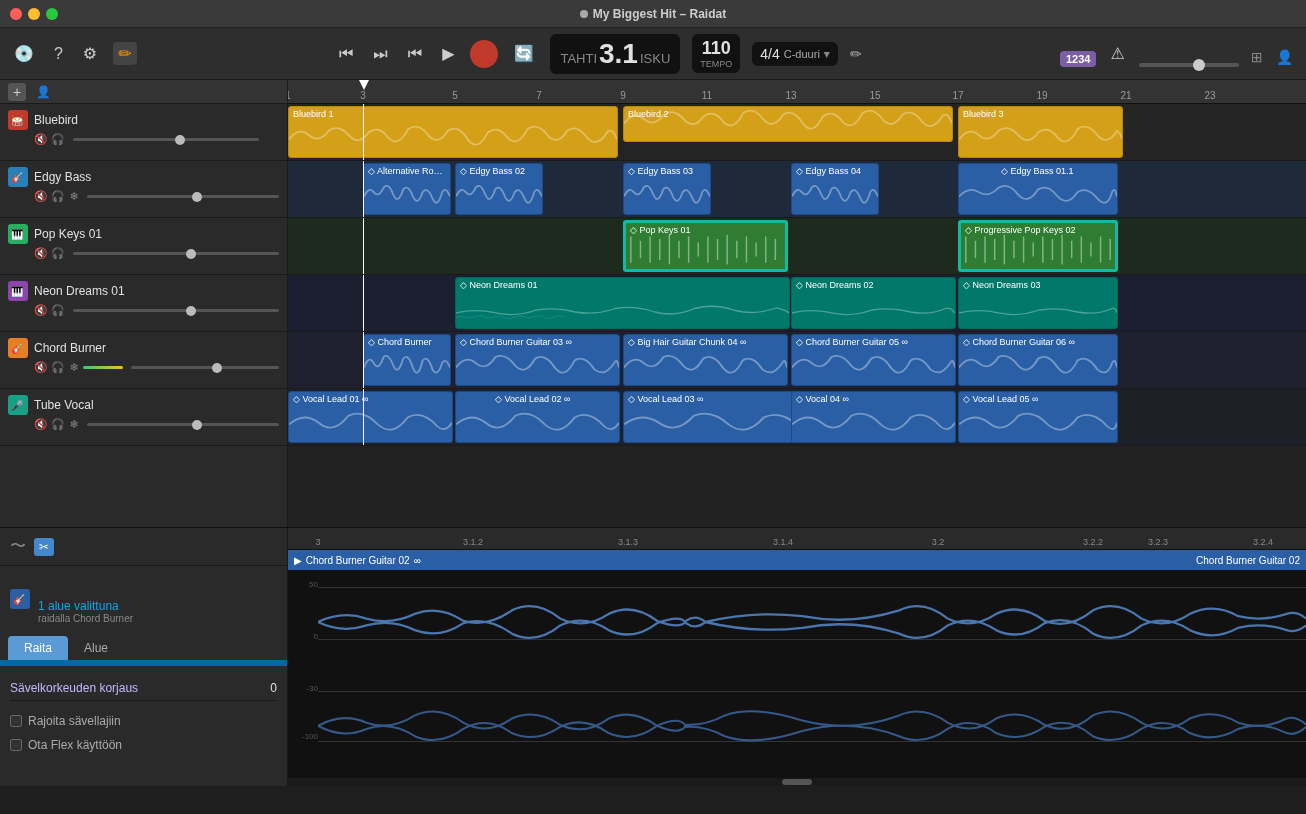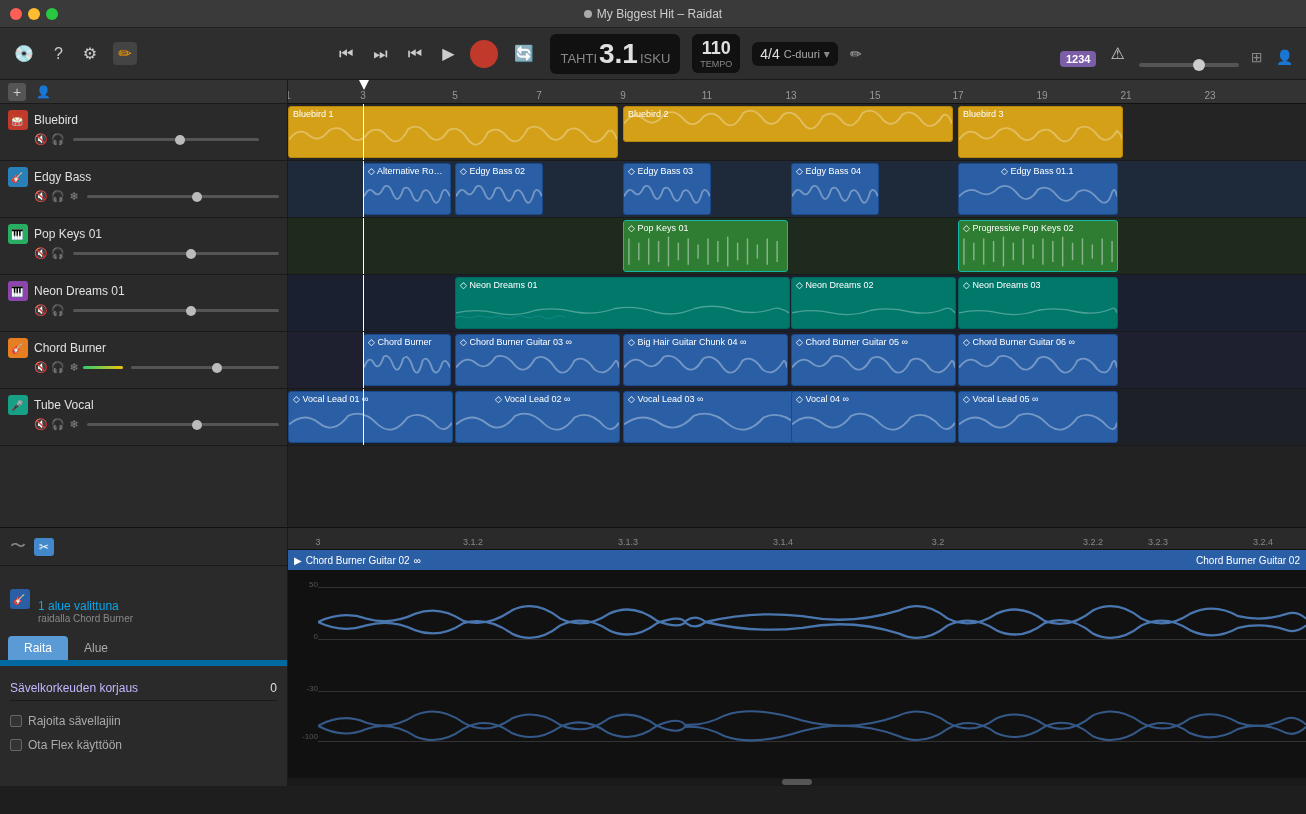--- a/index.html
+++ b/index.html
@@ -34,20 +34,21 @@
     }
     .dot-red { background: #ff5f57; }
     .dot-yellow { background: #febc2e; }
     .dot-green { background: #28c840; }
     .titlebar-title {
       font-size: 12px;
       color: #ccc;
       display: flex;
       align-items: center;
       gap: 5px;
+      font-weight: bold;
     }
     .titlebar-title .dot-unsaved {
       width: 8px; height: 8px;
       border-radius: 50%;
       background: #aaa;
       display: inline-block;
     }
 
     
     .toolbar {
@@ -320,21 +321,21 @@
       font-weight: 500;
       white-space: nowrap;
       overflow: hidden;
       text-overflow: ellipsis;
       position: relative;
       z-index: 2;
     }
 
     .clip-yellow { background: #d4a017; border: 1px solid #b8860b; }
     .clip-blue { background: #2a5fa5; border: 1px solid #1a4a8a; }
-    .clip-green { background: #2e7d32; border: 1px solid #14b8a6; }
+    .clip-green { background: #2e7d32; border: 3px solid #14b8a6; }
     .clip-teal { background: #00796b; border: 1px solid #00695c; }
 
     
     .playhead {
       position: absolute;
       top: 0;
       bottom: 0;
       width: 1px;
       background: #fff;
       z-index: 10;

